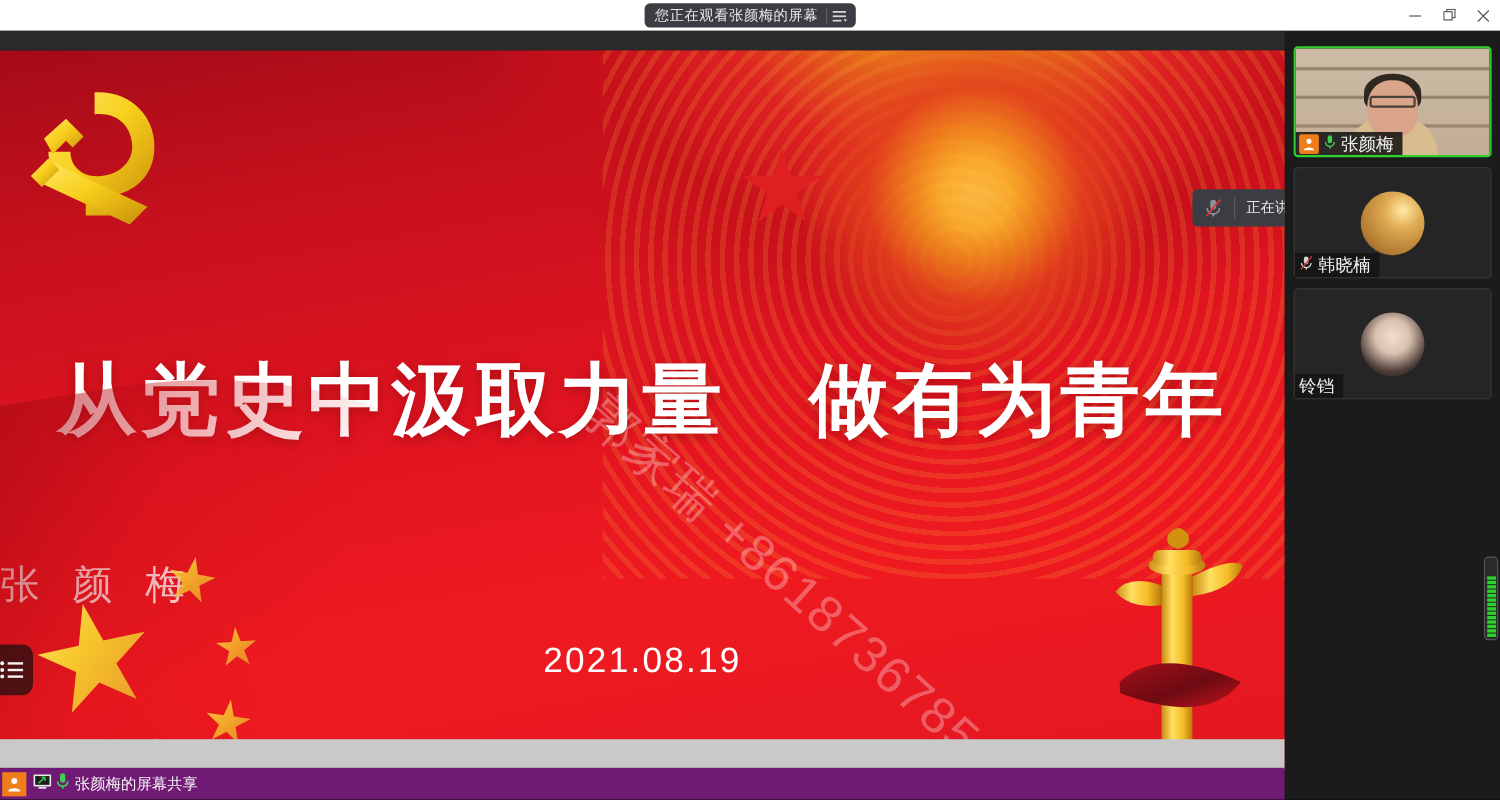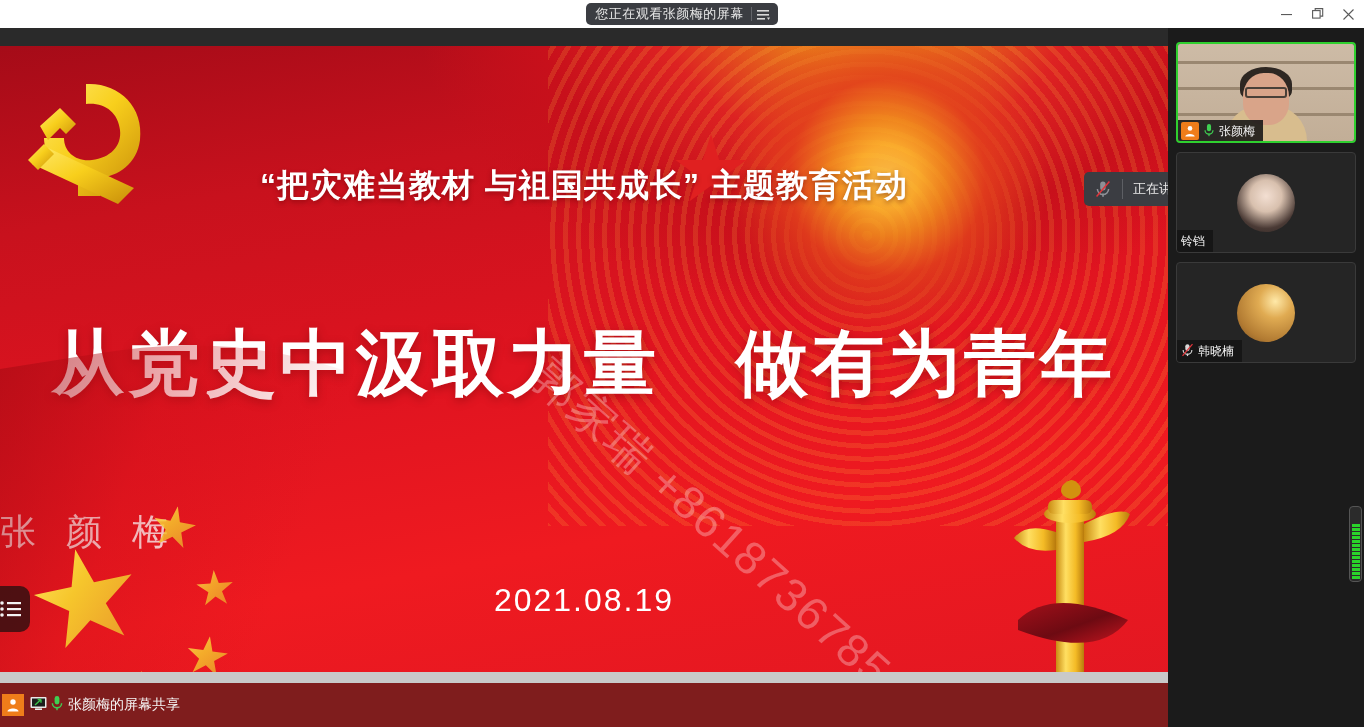--- a/index.html
+++ b/index.html
@@ -149,39 +149,39 @@
   .tile.active { border: 2px solid #2fd02f; }
   .tile-video { position: absolute; inset: 0; }
   .avatar-circle {
     position: absolute; left: 50%; top: 50%; width: 58px; height: 58px;
     transform: translate(-50%,-50%); border-radius: 50%; overflow: hidden;
   }
   .tile-label {
     position: absolute; left: 0; bottom: 0; height: 22px;
     background: rgba(20,20,20,.88);
     display: flex; align-items: center; padding: 0 8px 0 4px; gap: 4px;
-    color: #f2f2f2; font-size: 12px; white-space: nowrap;
+    color: #f2f2f2; font-size: 16px; white-space: nowrap;
   }
   .tile.active .tile-label { left: -1px; bottom: -1px; }
   .av-badge {
     width: 18px; height: 18px; background: #ef7d1a; border-radius: 2px;
     display: flex; align-items: center; justify-content: center; flex: 0 0 auto;
   }
   .vu-meter {
     position: absolute; right: 2px; top: 478px; width: 13px; height: 76px;
     background: #2b2b2b; border: 1px solid #555; border-radius: 4px;
     display: flex; flex-direction: column-reverse; align-items: center;
     gap: 1px; padding: 2px 0;
   }
   .vu-seg { width: 8px; height: 3px; background: #2ad42a; flex: 0 0 auto; }
 
   
   .statusbar {
-    position: absolute; left: 0; bottom: 0; width: 1168px; height: 44px;
-    background: #7f1d1d; display: flex; align-items: center;
+    position: absolute; left: 0; bottom: 0; width: 1168px; height: 29px;
+    background: #701a75; display: flex; align-items: center;
   }
   .status-av {
     width: 22px; height: 22px; background: #ef7d1a; margin-left: 2px;
     display: flex; align-items: center; justify-content: center; flex: 0 0 auto;
   }
   .status-icons { display: flex; align-items: center; gap: 3px; margin-left: 6px; }
   .status-text { color: #f5f5f5; font-size: 14px; margin-left: 4px; white-space: nowrap; }
 
   
   .img-shelf {
@@ -268,21 +268,20 @@
           </defs>
           <path d="M72 16 C104 14 130 38 126 72 C123 96 104 108 86 110 L86 128 L64 128 L64 108
                    C44 104 30 88 30 70 L50 70 C50 84 62 94 78 92 C96 90 108 78 106 62
                    C104 44 90 34 72 36 Z" fill="url(#gold)"></path>
           <path d="M26 58 L46 40 L62 56 L52 66 L46 60 L34 72 Z" fill="url(#gold)"></path>
           <path d="M18 96 L34 80 L120 120 L104 136 Z" fill="url(#gold)"></path>
           <path d="M14 92 L30 76 L40 86 L24 102 Z" fill="url(#gold)"></path>
         </svg>
       </div>
 
-      <div class="slide-sub">“把灾难当教材 与祖国共成长” 主题教育活动</div>
       <div class="slide-title">从党史中汲取力量　做有为青年</div>
       <div class="slide-presenter">张 颜 梅</div>
       <div class="slide-date">2021.08.19</div>
       <div class="watermark">郭家瑞 +8618736785</div>
 
       <div class="flag"></div>
       <div class="flag-star fs1"></div>
       <div class="flag-star fs2"></div>
       <div class="flag-star fs3"></div>
       <div class="flag-star fs4"></div>
@@ -394,41 +393,41 @@
           </svg>
         </span>
         <span>张颜梅</span>
       </div>
     </div>
 
 
 
 
     <div class="tile">
-      <div class="avatar-circle" style="background:radial-gradient(circle at 50% 38%, #f3dfd2 0%, #d8c0ae 34%, #4a3a35 70%, #2b2320 100%);"></div>
-      <div class="tile-label">
-        <span>铃铛</span>
-      </div>
-    </div>
-
-    <div class="tile">
       <div class="avatar-circle" style="background:radial-gradient(circle at 66% 30%, #ffe9a8 0%, #e0ab52 30%, #b37c33 70%, #7a4f22 100%);"></div>
       <div class="tile-label">
         <span>
           <svg width="13" height="14" viewBox="0 0 16 18">
             <rect x="5.2" y="1.5" width="5.4" height="9" rx="2.7" fill="#d6d6d6"></rect>
             <path d="M2.4 9 a5.6 5.6 0 0 0 11.2 0" stroke="#d6d6d6" stroke-width="1.5" fill="none"></path>
             <rect x="7.2" y="13.6" width="1.6" height="3.2" fill="#d6d6d6"></rect>
             <path d="M1.6 16.6 L14.4 1.4" stroke="#e2343a" stroke-width="1.6"></path>
           </svg>
         </span>
         <span>韩晓楠</span>
       </div>
     </div>
 
+    <div class="tile">
+      <div class="avatar-circle" style="background:radial-gradient(circle at 50% 38%, #f3dfd2 0%, #d8c0ae 34%, #4a3a35 70%, #2b2320 100%);"></div>
+      <div class="tile-label">
+        <span>铃铛</span>
+      </div>
+    </div>
+
     <div class="vu-meter">
         <div class="vu-seg" style="background: rgb(42, 212, 42);"></div>
         <div class="vu-seg" style="background: rgb(42, 212, 42);"></div>
         <div class="vu-seg" style="background: rgb(42, 212, 42);"></div>
         <div class="vu-seg" style="background: rgb(42, 212, 42);"></div>
         <div class="vu-seg" style="background: rgb(42, 212, 42);"></div>
         <div class="vu-seg" style="background: rgb(42, 212, 42);"></div>
         <div class="vu-seg" style="background: rgb(42, 212, 42);"></div>
         <div class="vu-seg" style="background: rgb(42, 212, 42);"></div>
         <div class="vu-seg" style="background: rgb(42, 212, 42);"></div>

